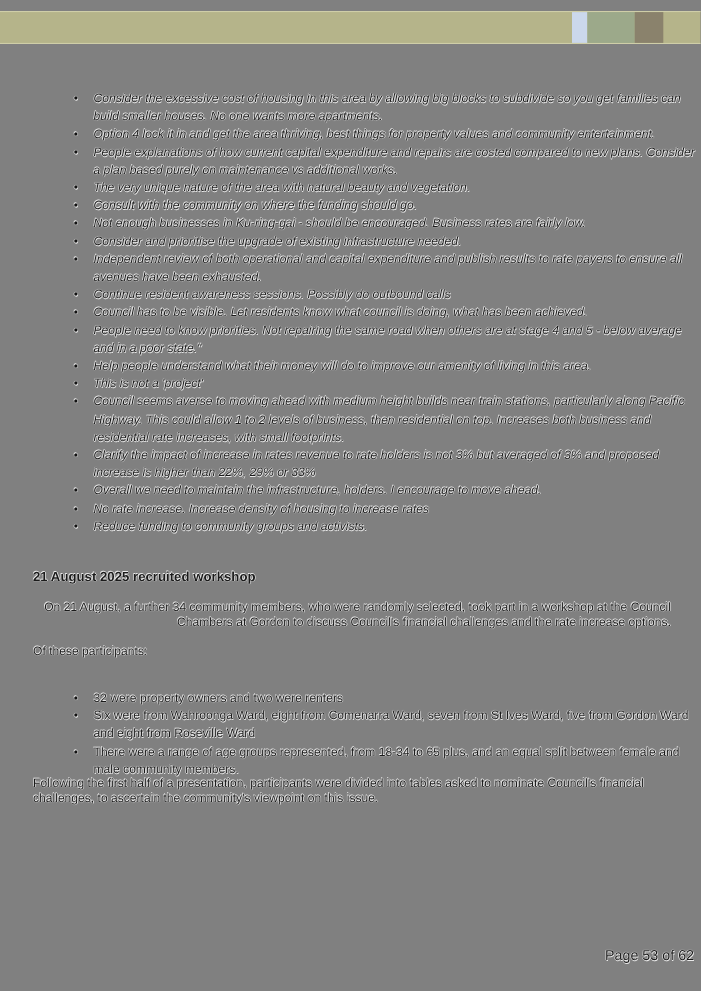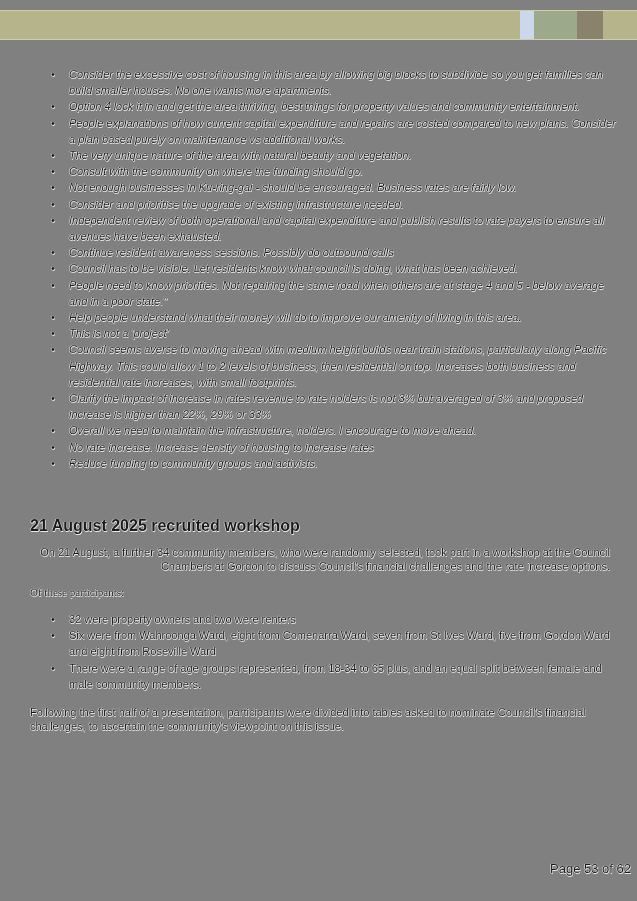--- a/index.html
+++ b/index.html
@@ -4,26 +4,26 @@
 <style>
   html, body { margin:0; padding:0; }
   body {
     width:637px; height:901px; background:#808080; position:relative; overflow:hidden;
     font-family:"Liberation Sans", sans-serif; color:#1a1a1a;
   }
   .hdr { position:absolute; left:0; top:10px; width:637px; height:30px; background:#b5b48a;
          border-top:1px solid #cfcea8; border-bottom:1px solid #cfcea8; box-sizing:border-box; }
   .hdr .blk { position:absolute; top:0; height:100%; }
   .txt { text-shadow: 0 0 1px #fff, 0.5px 0.5px 0 #e8e8e8, -0.5px -0.5px 0 #e8e8e8; }
-  ul.bul { list-style:none; margin:0; padding:0; position:absolute; left:47px; width:575px; font-size:11px; line-height:16.2px; }
+  ul.bul { list-style:none; margin:16px; padding:0; position:absolute; left:47px; width:575px; font-size:11px; line-height:16.2px; }
   ul.bul li { position:relative; padding-left:22px; margin:0; }
   ul.bul li::before { content:"\2022"; position:absolute; left:4px; top:0; font-style:normal; color:#111; }
   ul.it { top:66px; font-style:italic; }
   ul.np { top:611px; }
-  .h2 { position:absolute; left:30px; top:517px; font-weight:bold; font-size:16px; }
+  .h2 { position:absolute; left:30px; top:517px; font-weight:bold; font-size:12px; }
   .p { position:absolute; left:30px; width:580px; font-size:11px; line-height:14.2px; }
   .pg { position:absolute; left:550px; top:861px; font-size:13px; }
 </style>
 </head>
 <body>
 
 <div class="hdr">
   <div class="blk" style="left:520px;width:14px;background:#cbd8ec;"></div>
   <div class="blk" style="left:534px;width:43px;background:#9ca98a;"></div>
   <div class="blk" style="left:577px;width:26px;background:#8a826c;"></div>
@@ -45,21 +45,21 @@
   <li>This is not a 'project'</li>
   <li>Council seems averse to moving ahead with medium height builds near train stations, particularly along Pacific Highway.  This could allow 1 to 2 levels of business, then residential on top. Increases both business and residential rate increases, with small footprints.</li>
   <li>Clarify the impact of increase in rates revenue to rate holders is not 3% but averaged of 3% and proposed increase is higher than 22%, 29% or 33%</li>
   <li>Overall we need to maintain the infrastructure, holders. I encourage to move ahead.</li>
   <li>No rate increase. Increase density of housing to increase rates</li>
   <li>Reduce funding to community groups and activists.</li>
 </ul>
 
 <div class="h2 txt">21 August 2025 recruited workshop</div>
 <div class="p txt" style="top:545px;text-align:right;">On 21 August, a further 34 community members, who were randomly selected, took part in a workshop at the Council Chambers at Gordon to discuss Council's financial challenges and the rate increase options.</div>
-<div class="p txt" style="top:585px;font-family:Liberation Serif, serif;">Of these participants:</div>
+<div class="p txt" style="top:585px;">Of these participants:</div>
 
 <ul class="bul np txt">
   <li>32 were property owners and two were renters</li>
   <li>Six were from Wahroonga Ward, eight from Comenarra Ward, seven from St Ives Ward, five from Gordon Ward and eight from Roseville Ward</li>
   <li>There were a range of age groups represented, from 18-34 to 65 plus, and an equal split between female and male community members.</li>
 </ul>
 
 <div class="p txt" style="top:705px;">Following the first half of a presentation, participants were divided into tables asked to nominate Council's financial challenges, to ascertain the community's viewpoint on this issue.</div>
 
 <div class="pg txt">Page 53 of 62</div>

